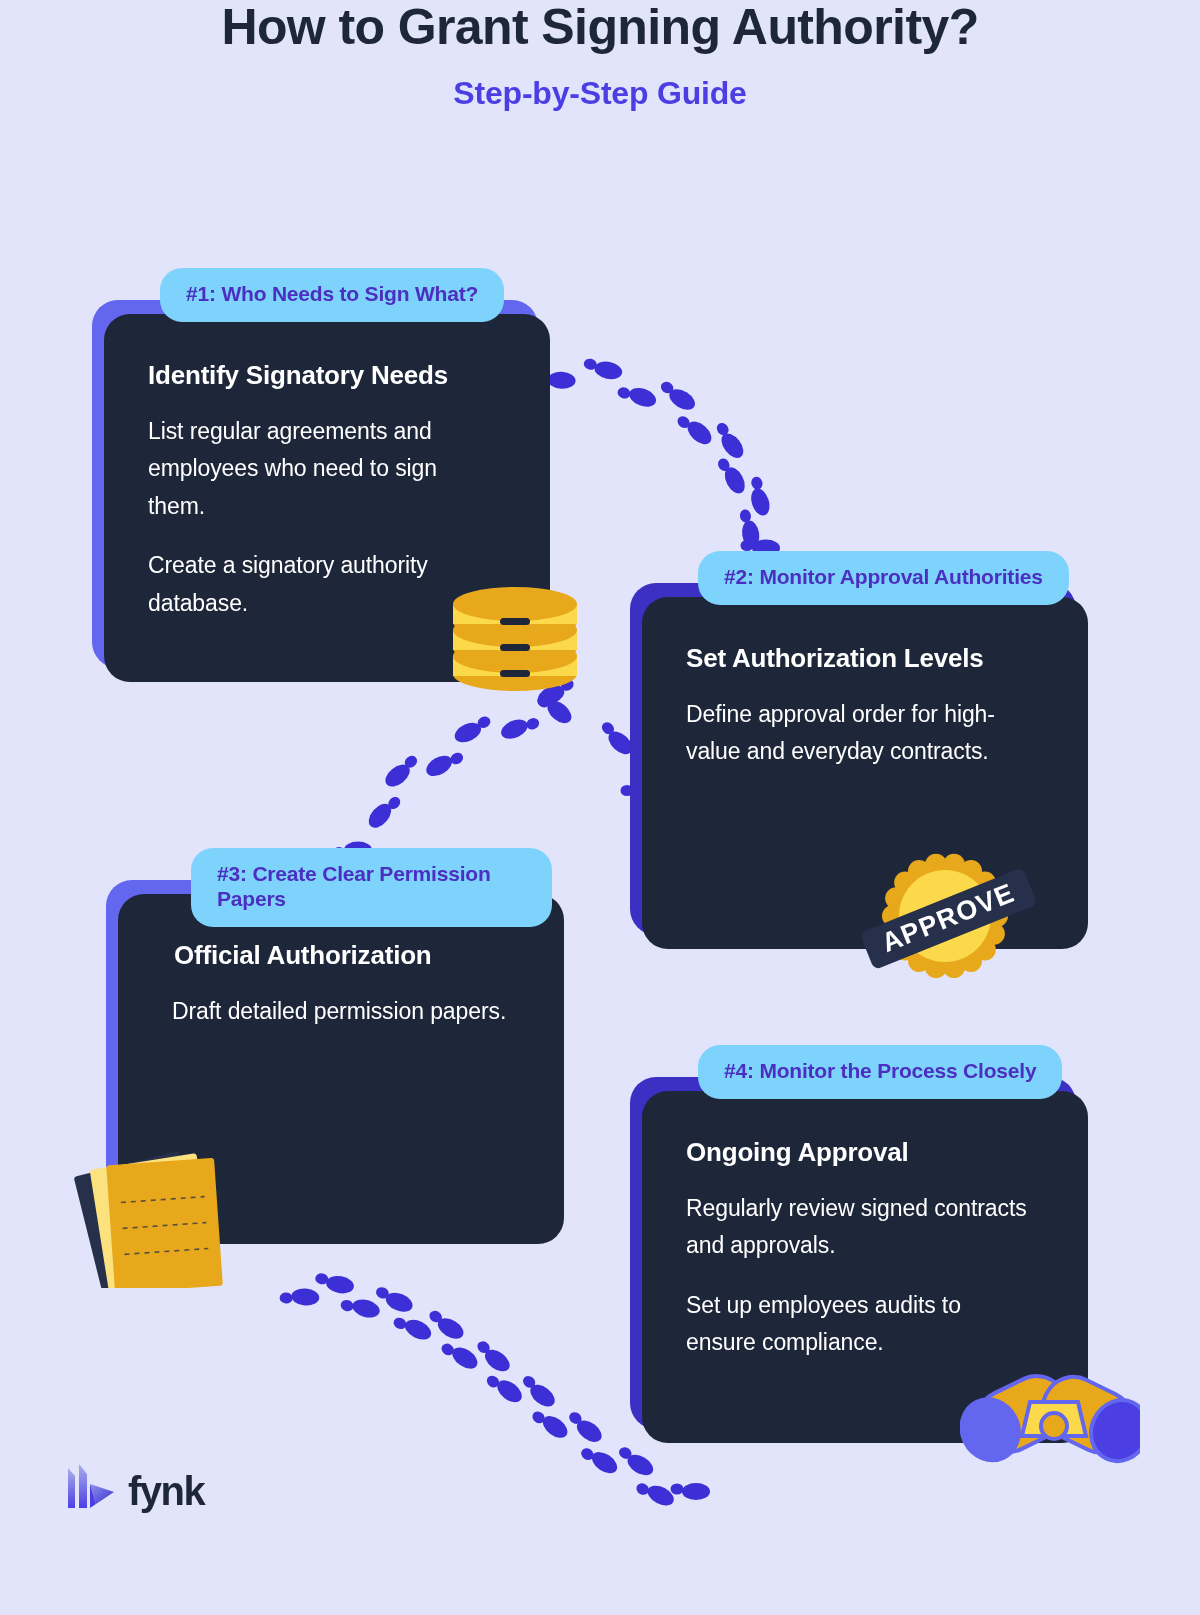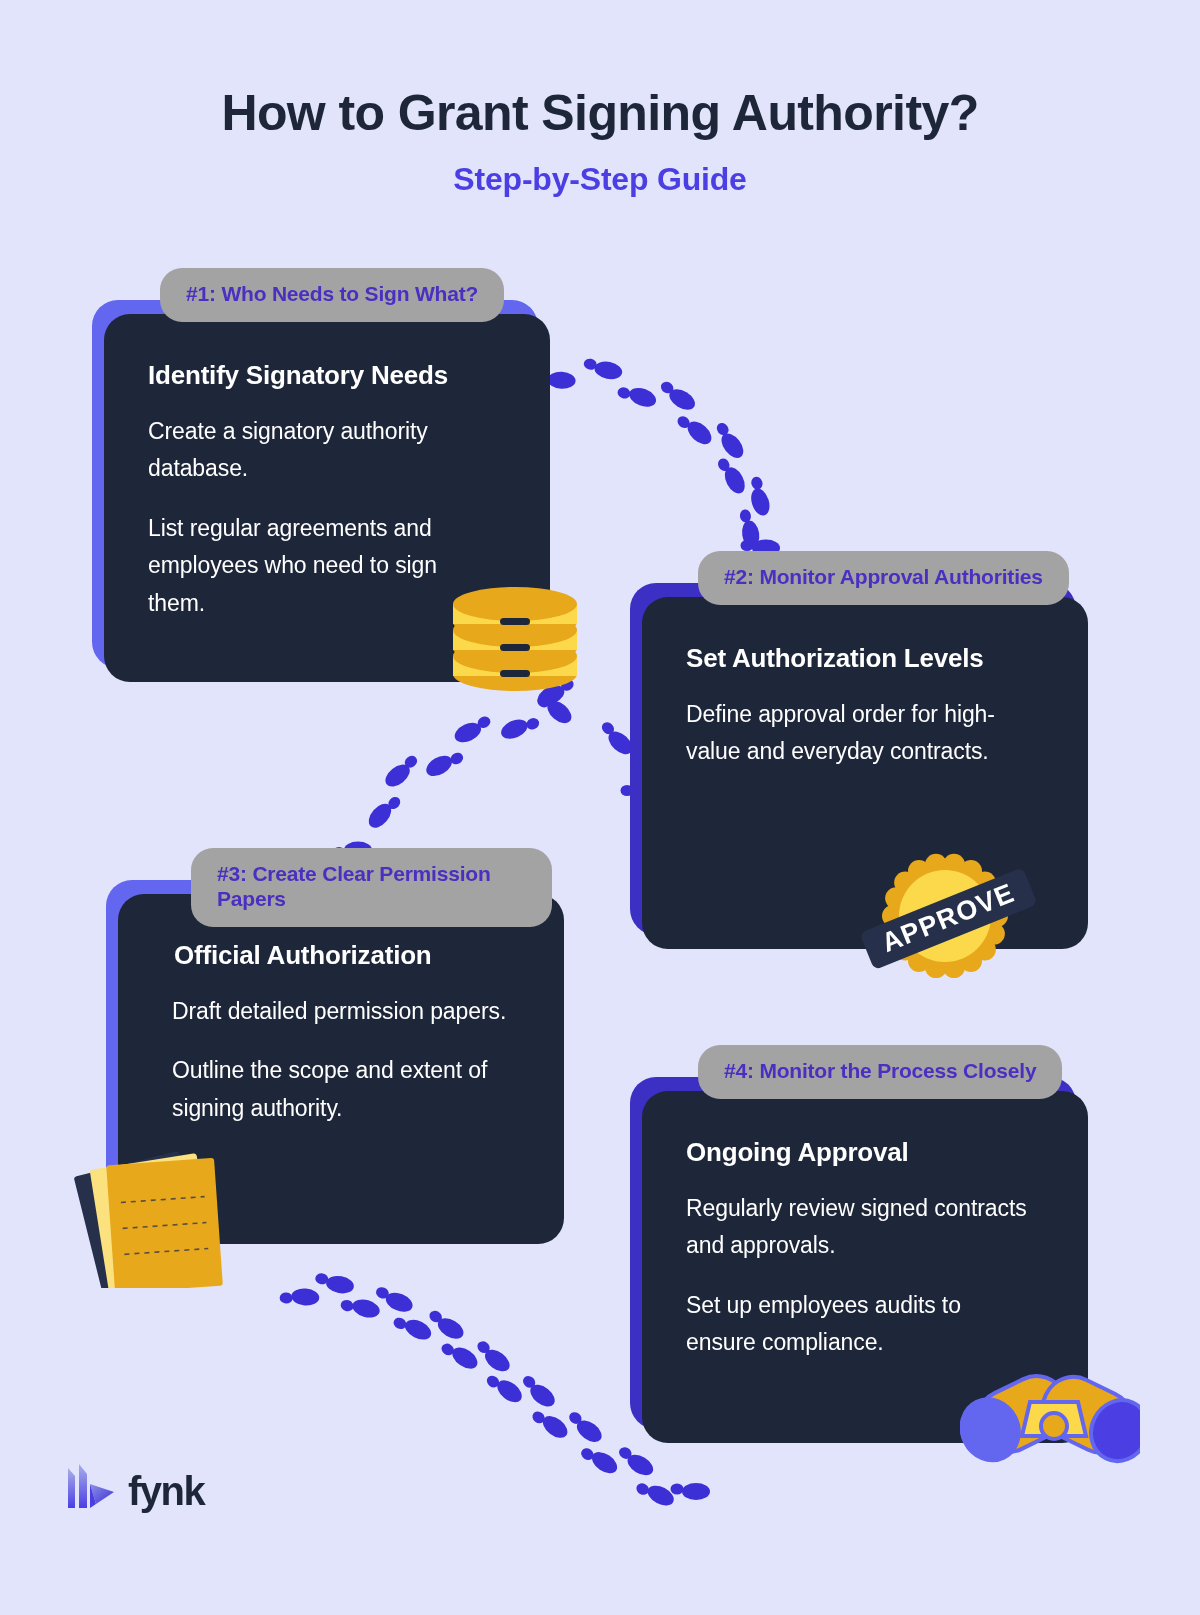--- a/index.html
+++ b/index.html
@@ -5,21 +5,21 @@
   * { margin:0; padding:0; box-sizing:border-box; }
   html, body { width:1200px; height:1615px; }
   body {
     background:#E2E4FB;
     font-family:"Liberation Sans", sans-serif;
     position:relative;
     overflow:hidden;
   }
 
   
-  .header { text-align:center; padding-top:86px; }
+  .header { text-align:center; }
   .main-title {
     font-size:50px;
     font-weight:bold;
     color:#1E2639;
     letter-spacing:-0.6px;
     line-height:1.1;
   }
   .sub-title {
     margin-top:20px;
     font-size:32px;
@@ -46,21 +46,21 @@
     border-radius:26px;
     background:#1E2639;
     z-index:-1;
   }
   .card-light { background:#6366EE; }
   .card-dark  { background:#3B2FC4; }
 
   .badge {
     position:absolute;
     top:-32px;
-    background:#a3a3a3;
+    background:#7dd3fc;
     color:#4B2FC0;
     font-size:21px;
     font-weight:bold;
     line-height:1.18;
     border-radius:22px;
     padding:14px 26px 15px 26px;
     z-index:5;
     letter-spacing:-0.2px;
   }
 
@@ -265,39 +265,38 @@
         <ellipse cx="6" cy="0" rx="14" ry="8.5"></ellipse>
         <ellipse cx="-13" cy="-2.5" rx="6.5" ry="5.5"></ellipse>
       </g>
     </g>
 </svg>
 
 <div class="card card-light" id="card1">
   <div class="badge">#1: Who Needs to Sign What?</div>
   <div class="card-head">Identify Signatory Needs</div>
   <div class="card-body">
+    <p>List regular agreements and employees who need to sign them.</p>
     <p>Create a signatory authority database.</p>
-    <p>List regular agreements and employees who need to sign them.</p>
   </div>
 </div>
 
 <div class="card card-dark" id="card2">
   <div class="badge">#2: Monitor Approval Authorities</div>
   <div class="card-head">Set Authorization Levels</div>
   <div class="card-body">
     <p>Define approval order for high-value and everyday contracts.</p>
   </div>
 </div>
 
 <div class="card card-light" id="card3">
   <div class="badge">#3: Create Clear Permission Papers</div>
   <div class="card-head">Official Authorization</div>
   <div class="card-body">
     <p>Draft detailed permission papers.</p>
-    <p>Outline the scope and extent of signing authority.</p>
   </div>
 </div>
 
 <div class="card card-dark" id="card4">
   <div class="badge">#4: Monitor the Process Closely</div>
   <div class="card-head">Ongoing Approval</div>
   <div class="card-body">
     <p>Regularly review signed contracts and approvals.</p>
     <p>Set up employees audits to ensure compliance.</p>
   </div>

